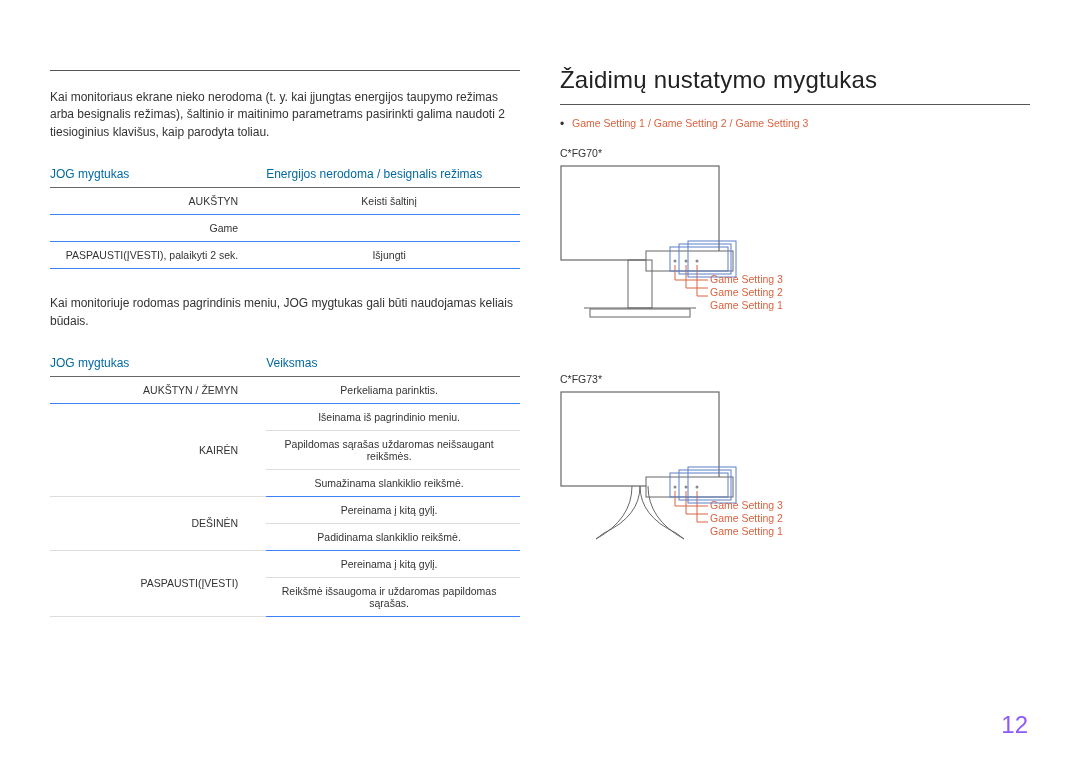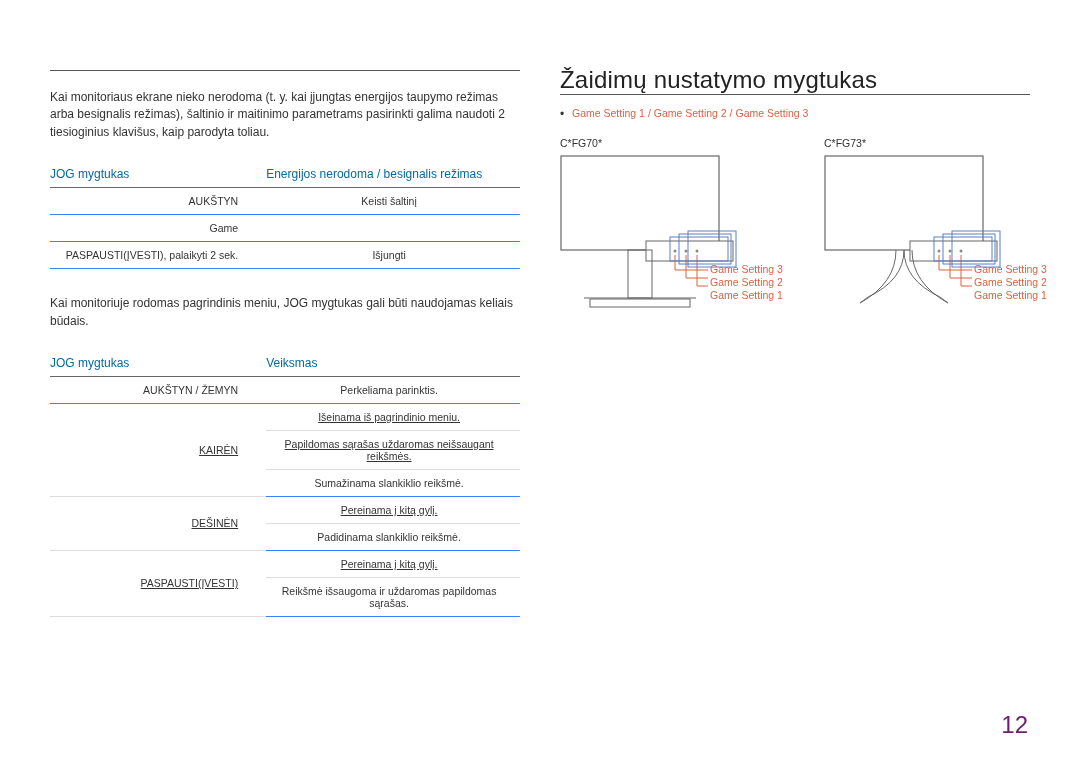--- a/index.html
+++ b/index.html
@@ -51,47 +51,49 @@
     color: #333;
   }
   .tbl td.row-label {
     text-align: right;
     padding-right: 28px;
     width: 46%;
   }
   .tbl td.row-val {
     text-align: center;
   }
-  .tbl tr.no-border td { border-bottom: none; text-decoration: underline; }
+  .tbl tr.no-border td { border-bottom: none; }
 
   h2.section-title {
     font-size: 24px;
     font-weight: 400;
     color: #222;
     margin: -4px 0 12px 0;
+    padding-bottom: 10px;
     border-bottom: 1px solid #555;
     letter-spacing: 0.2px;
   }
   .bullet {
     font-size: 10.5px;
     color: #333;
     margin: 2px 0 18px 12px;
     position: relative;
   }
   .bullet::before {
     content: "•";
     position: absolute;
     left: -12px;
     font-size: 12px;
   }
   .orange { color: #d9623f; }
 
   .models {
     display: flex;
-    gap: 36px;
+    gap: 24px;
+    flex-direction: column;
   }
   .model-col { flex: 1; }
   .model-label {
     font-size: 10.5px;
     color: #333;
     margin-bottom: 6px;
   }
 
   .monitor-svg { position: relative; }
 
@@ -100,21 +102,21 @@
     font-size: 10.5px;
     color: #d9623f;
     line-height: 1.25;
   }
 
   .page-num {
     position: absolute;
     right: 52px;
     bottom: 24px;
     font-size: 24px;
-    color: #701a75;
+    color: #8b5cf6;
     font-weight: 300;
   }
 </style>
 </head>
 <body>
 
 <div class="page">
 
   <div class="col">
     <div class="top-rule"></div>

